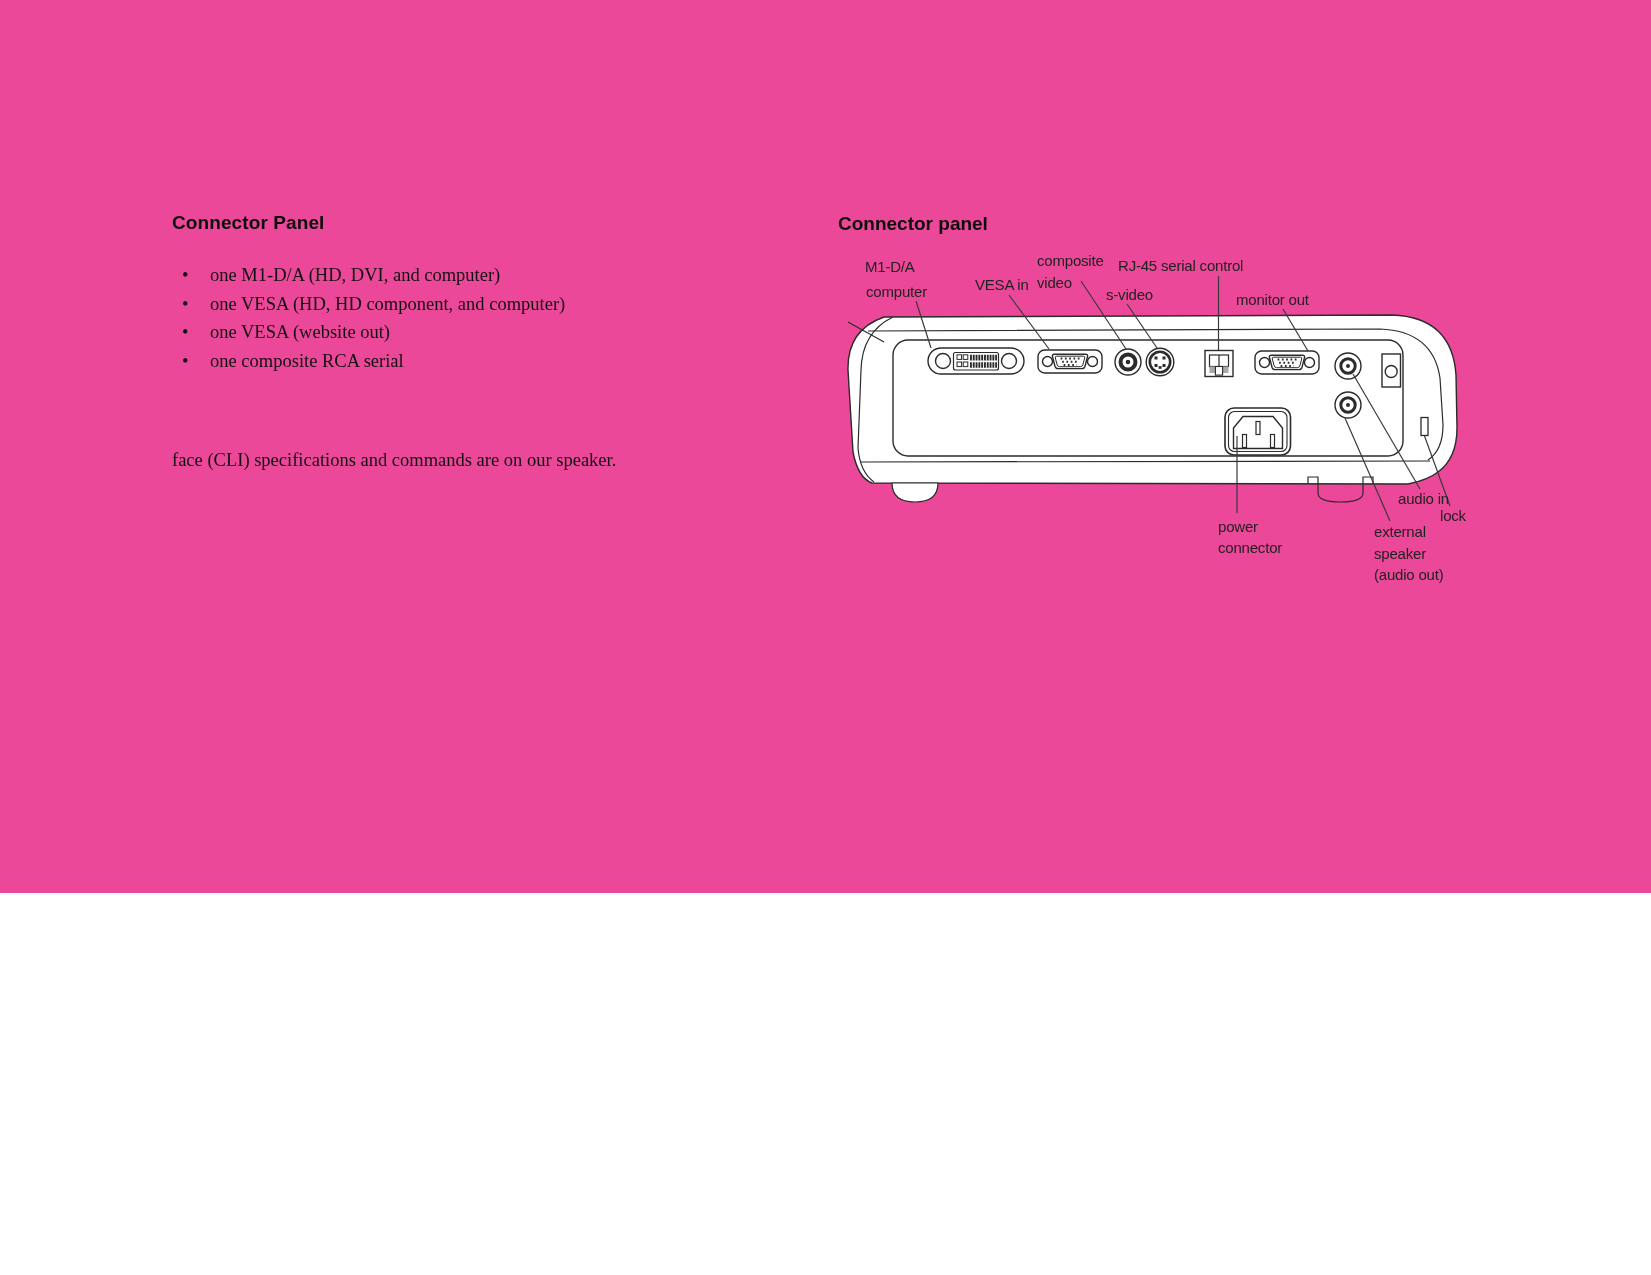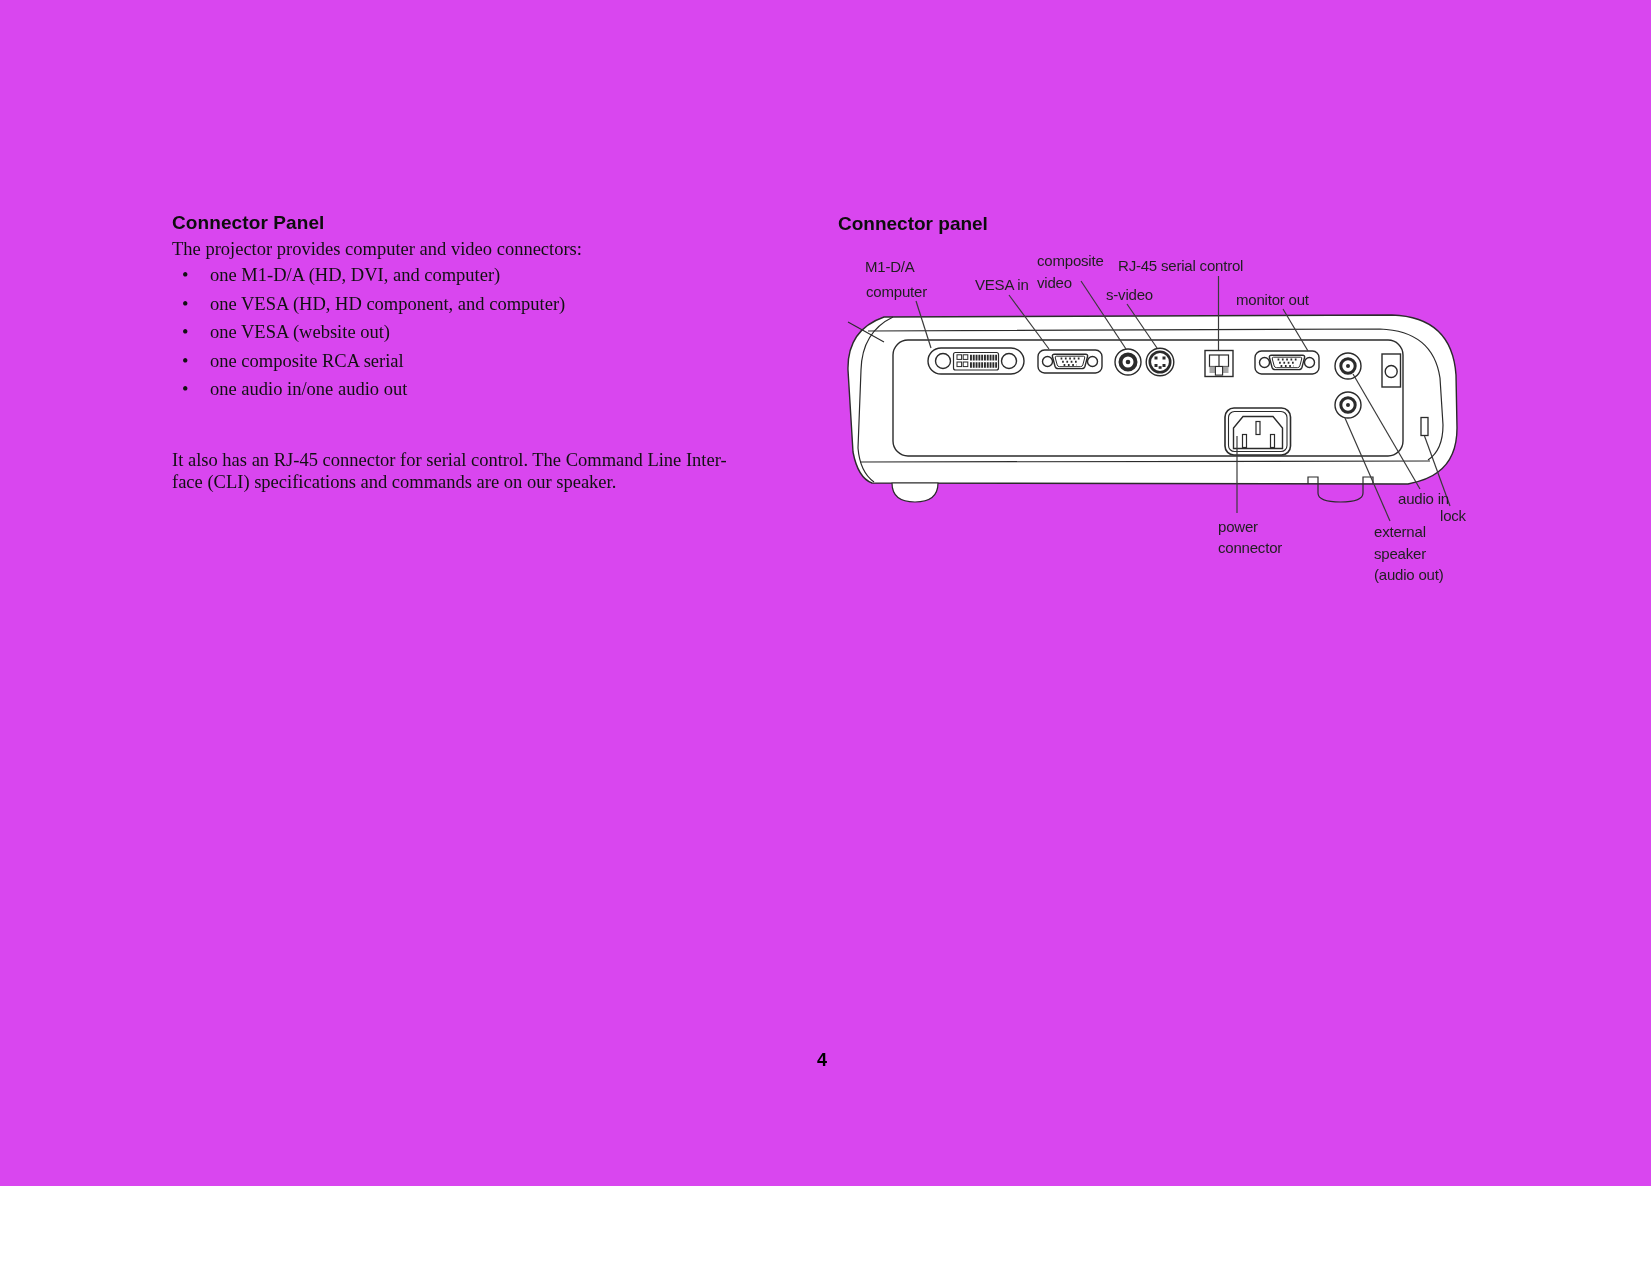--- a/index.html
+++ b/index.html
@@ -1,16 +1,16 @@
 <!DOCTYPE html>
 <html><head>
 <meta charset="utf-8">
 <style>
   html,body{margin:0;padding:0;background:#ffffff;}
-  .page{position:relative;width:1651px;height:1186px;background:#d946ef;overflow:hidden;
+  .page{position:relative;width:1651px;height:893px;background:#ec4899;overflow:hidden;
         font-family:"Liberation Serif",serif;color:#111;}
   .col-left{position:absolute;left:172px;top:212px;width:640px;}
   h2.head{margin:0;font-family:"Liberation Sans",sans-serif;font-weight:bold;
           font-size:19px;color:#0d0d0d;letter-spacing:0.1px;}
   .intro{margin:0;position:absolute;top:27px;left:0;font-size:18.5px;white-space:nowrap;}
   ul.blist{list-style:none;margin:0;padding:0;position:absolute;top:49px;left:0;}
   ul.blist li{position:relative;padding-left:38px;line-height:28.5px;
               font-size:18.5px;white-space:nowrap;}
   ul.blist li::before{content:"\2022";position:absolute;left:10px;font-size:18.5px;}
   .para{margin:0;position:absolute;top:237px;left:0;}
@@ -24,30 +24,27 @@
   svg.diagram text{font-family:"Liberation Sans",sans-serif;font-size:15px;
                    letter-spacing:-0.2px;fill:#1f1f1f;}
 </style>
 </head>
 <body>
 
 <div class="page">
 
   <div class="col-left">
     <h2 class="head">Connector Panel</h2>
-    <p class="intro">The projector provides computer and video connectors:</p>
     <ul class="blist">
       <li>one M1-D/A (HD, DVI, and computer)</li>
       <li>one VESA (HD, HD component, and computer)</li>
       <li>one VESA (website out)</li>
       <li>one composite RCA serial</li>
-      <li>one audio in/one audio out</li>
     </ul>
     <p class="para">
-      <span class="pline">It also has an RJ-45 connector for serial control. The Command Line Inter-</span>
       <span class="pline">face (CLI) specifications and commands are on our speaker.</span>
     </p>
   </div>
 
   <h2 class="diagram-heading">Connector panel</h2>
 
   <svg class="diagram" width="1651" height="1275" viewBox="0 0 1651 1275">
     <defs>
       <g id="dsub" stroke="#2b2b2b" fill="none" stroke-width="1.4">
         <rect x="0" y="0" width="64" height="23" rx="6.5"></rect>

